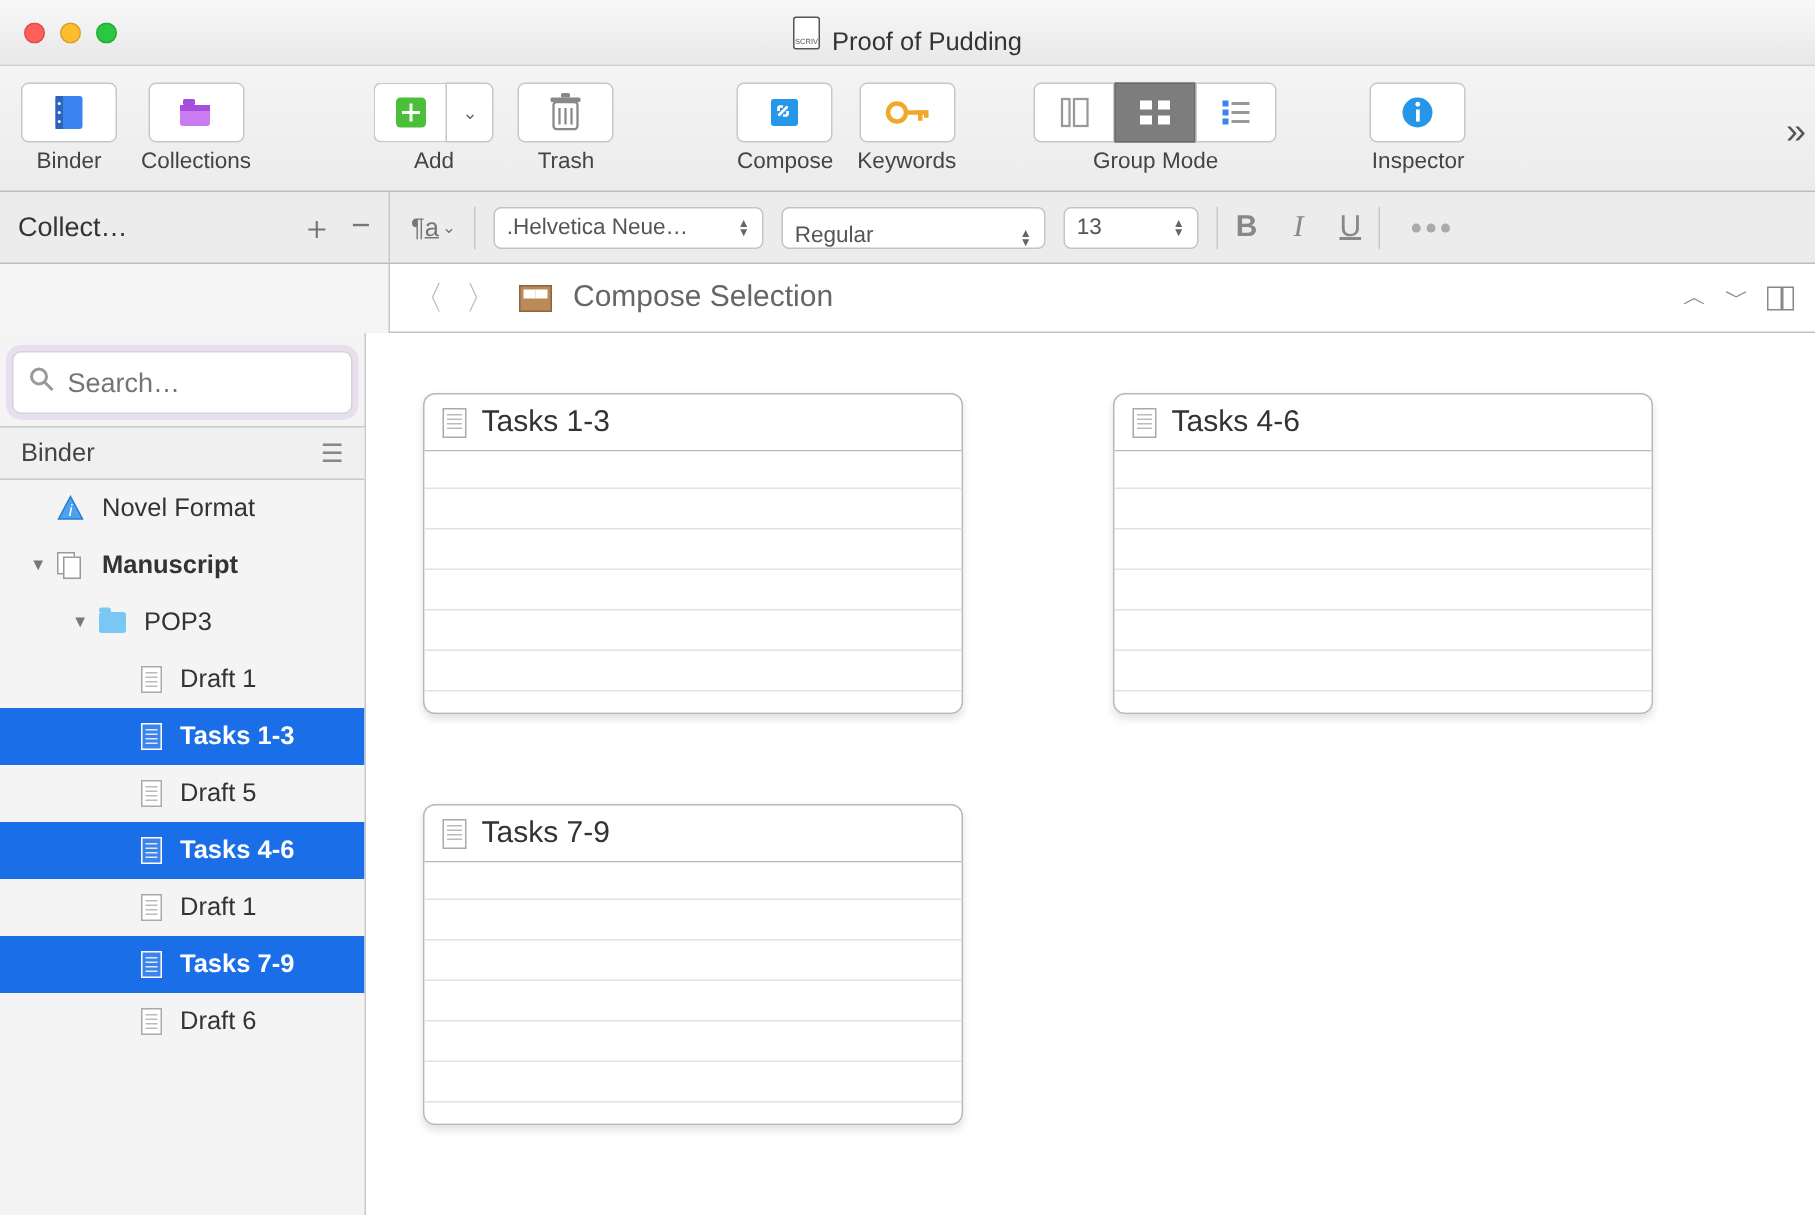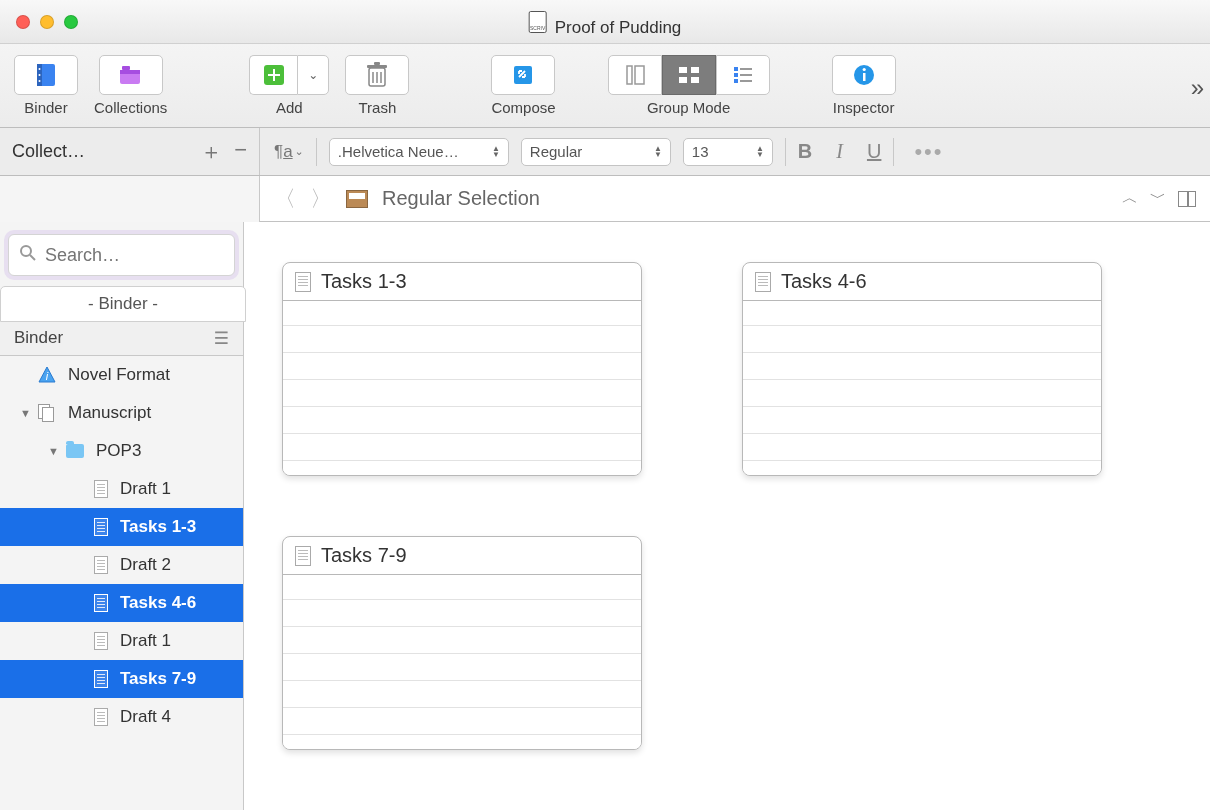--- a/index.html
+++ b/index.html
@@ -63,21 +63,21 @@
   .format-bar { flex: 1; display: flex; align-items: center; padding: 0 14px; gap: 12px; }
   .fb-pilcrow { display: flex; align-items: center; gap: 2px; font-size: 17px; color: #777; cursor:pointer; }
   .fb-sep { width: 1px; height: 28px; background: #c8c8c8; }
   .select {
     height: 28px; background: #fff; border: 1px solid #c4c4c4; border-radius: 5px;
     display: flex; align-items: center; padding: 0 8px; font-size: 15px; color: #555;
     gap: 8px; cursor: pointer;
   }
   .select .stepper { display: flex; flex-direction: column; line-height: 6px; font-size: 8px; color: #666; margin-left: auto; }
   .select.font { width: 180px; }
-  .select.weight { width: 150px; }
+  .select.weight { width: 176px; align-items: flex-end; }
   .select.size { width: 90px; }
   .biu { display: flex; gap: 24px; font-size: 20px; color: #888; }
   .biu span { cursor: pointer; }
   .ellipsis { font-size: 22px; color: #aaa; margin-left: 8px; letter-spacing: 2px;}
 
   
   .pathrow { display: flex; height: 46px; }
   .path-left { width: 260px; border-right: 1px solid #c8c8c8; }
   .pathbar { flex: 1; display: flex; align-items: center; padding: 0 14px; gap: 14px; background: #fff; border-bottom: 1px solid #c2c2c2; }
   .nav-arrow { font-size: 22px; color: #bbb; cursor:pointer; }
@@ -227,20 +227,31 @@
   <div class="tool-item">
     <div class="tool-btn">
       <svg width="24" height="24">
           <rect x="3" y="3" width="18" height="18" rx="2" fill="#2596e8"></rect>
           <path d="M8 14 L14 8 M8 8 h3 M8 8 v3 M14 14 h-3 M14 14 v-3" stroke="#fff" stroke-width="1.8" fill="none"></path>
         </svg>
     </div>
     <span class="tool-label">Compose</span>
   </div>
 
+  <div class="tool-item">
+    <div class="tool-btn">
+      <svg width="30" height="20">
+          <circle cx="8" cy="10" r="6" fill="none" stroke="#f0a828" stroke-width="3"></circle>
+          <rect x="13" y="8.5" width="15" height="3" fill="#f0a828"></rect>
+          <rect x="22" y="8.5" width="3" height="7" fill="#f0a828"></rect>
+          <rect x="26" y="8.5" width="3" height="5" fill="#f0a828"></rect>
+        </svg>
+    </div>
+    <span class="tool-label">Keywords</span>
+  </div>
 
   <div style="width:20px;"></div>
 
   <div class="tool-item">
     <div class="group-mode">
       <div class="tool-btn">
         <svg width="22" height="22">
             <rect x="3" y="2" width="5" height="18" fill="none" stroke="#999" stroke-width="1.5"></rect>
             <rect x="11" y="2" width="9" height="18" fill="none" stroke="#999" stroke-width="1.5"></rect>
           </svg>
@@ -328,44 +339,41 @@
     <span class="ellipsis">•••</span>
   </div>
 </div>
 
 <div class="pathrow">
   <div class="path-left"></div>
   <div class="pathbar">
     <span class="nav-arrow">〈</span>
     <span class="nav-arrow">〉</span>
     <span class="cork-icn"></span>
-    <span class="path-title">Regular Selection</span>
+    <span class="path-title">Compose Selection</span>
     <div class="right">
       <span style="font-size:16px;">︿</span>
       <span style="font-size:16px;">﹀</span>
       <span class="split-icn"></span>
     </div>
   </div>
 </div>
 
 <div class="main">
 
   <div class="sidebar">
     <div class="searchbox">
       <span class="search-ic">
         <svg width="18" height="18">
             <circle cx="7" cy="7" r="5" fill="none" stroke="#999" stroke-width="2"></circle>
             <line x1="11" y1="11" x2="16" y2="16" stroke="#999" stroke-width="2"></line>
           </svg>
       </span>
       <input class="search-input" placeholder="Search…" style="">
     </div>
-    <div class="binder-tab">
-      <span>- Binder -</span>
-    </div>
     <div class="binder-header">
       <span>Binder</span>
       <span class="burger">☰</span>
     </div>
     <div class="tree" id="tree">
         <div class="tree-row">
           <span class="ind" style="width: 8px;"></span>
           <span class="disclosure"></span>
           <span class="info-ic">
             <svg width="18" height="18">
@@ -375,21 +383,21 @@
           </span>
           <span style="margin-left: 6px;">Novel Format</span>
         </div>
         <div class="tree-row">
           <span class="ind" style="width: 8px;"></span>
           <span class="disclosure">▼</span>
           <span class="manuscript-ic">
             <span class="pg"></span>
             <span class="pg"></span>
           </span>
-          <span style="margin-left: 6px;">Manuscript</span>
+          <span style="margin-left: 6px; font-weight: bold;">Manuscript</span>
         </div>
         <div class="tree-row">
           <span class="ind" style="width: 36px;"></span>
           <span class="disclosure">▼</span>
           <span class="folder-ic"></span>
           <span style="margin-left: 6px;">POP3</span>
         </div>
         <div class="tree-row">
           <span class="ind" style="width: 64px;"></span>
           <span class="disclosure"></span>
@@ -399,21 +407,21 @@
         <div class="tree-row selected">
           <span class="ind" style="width: 64px;"></span>
           <span class="disclosure"></span>
           <span class="doc-ic"></span>
           <span style="margin-left: 6px; font-weight: 600;">Tasks 1-3</span>
         </div>
         <div class="tree-row">
           <span class="ind" style="width: 64px;"></span>
           <span class="disclosure"></span>
           <span class="doc-ic"></span>
-          <span style="margin-left: 6px;">Draft 2</span>
+          <span style="margin-left: 6px;">Draft 5</span>
         </div>
         <div class="tree-row selected">
           <span class="ind" style="width: 64px;"></span>
           <span class="disclosure"></span>
           <span class="doc-ic"></span>
           <span style="margin-left: 6px; font-weight: 600;">Tasks 4-6</span>
         </div>
         <div class="tree-row">
           <span class="ind" style="width: 64px;"></span>
           <span class="disclosure"></span>
@@ -423,21 +431,21 @@
         <div class="tree-row selected">
           <span class="ind" style="width: 64px;"></span>
           <span class="disclosure"></span>
           <span class="doc-ic"></span>
           <span style="margin-left: 6px; font-weight: 600;">Tasks 7-9</span>
         </div>
         <div class="tree-row">
           <span class="ind" style="width: 64px;"></span>
           <span class="disclosure"></span>
           <span class="doc-ic"></span>
-          <span style="margin-left: 6px;">Draft 4</span>
+          <span style="margin-left: 6px;">Draft 6</span>
         </div>
       </div>
   </div>
 
   <div class="corkboard" id="corkboard">
       <div class="card">
         <div class="card-header">
           <span class="doc-ic"></span>
           <span class="card-title">Tasks 1-3</span>
         </div>

